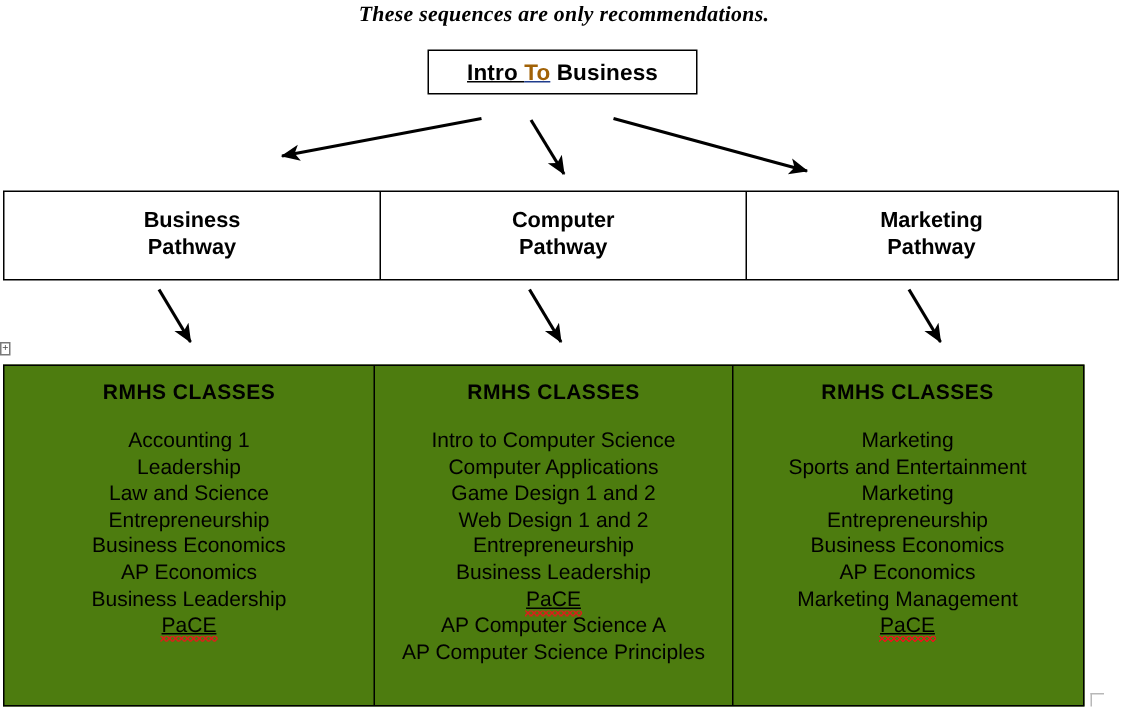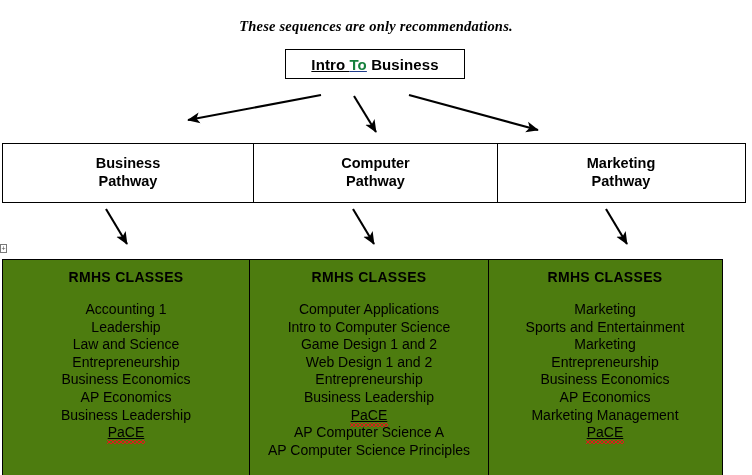--- a/index.html
+++ b/index.html
@@ -10,21 +10,21 @@
   body {
     width: 752px;
     height: 475px;
     position: relative;
     overflow: hidden;
     font-family: "Liberation Sans", sans-serif;
     color: #000000;
   }
   #canvas {
     position: absolute;
-    left: 0; top: 16px;
+    left: 0; top: 0;
     width: 752px;
     height: 448px;
   }
 
   
   .doc-note {
     position: absolute;
     left: 0;
     top: 2px;
     width: 752px;
@@ -51,21 +51,21 @@
     justify-content: center;
     background: #fff;
   }
   .root-label {
     font-size: 15px;
     font-weight: bold;
     white-space: nowrap;
     letter-spacing: 0.1px;
   }
   .u-black { text-decoration: underline; text-decoration-color: #000; }
-  .u-link  { color: #15803d; text-decoration: underline; text-decoration-color: #1f3c8c; }
+  .u-link  { color: #a16207; text-decoration: underline; text-decoration-color: #1f3c8c; }
 
   
   .pathway-table {
     position: absolute;
     left: 2px;
     top: 127px;
     width: 744px;
     height: 60px;
     border: 1.5px solid #000;
     box-sizing: border-box;
@@ -211,22 +211,22 @@
           <li><span>Entrepreneurship</span></li>
           <li><span>Business Economics</span></li>
           <li><span>AP Economics</span></li>
           <li><span>Business Leadership</span></li>
           <li><span class="pace">PaCE</span></li>
         </ul>
     </div>
     <div class="classes-cell cl-2">
       <div class="classes-title">RMHS CLASSES</div>
       <ul class="class-list">
+          <li><span>Intro to Computer Science</span></li>
           <li><span>Computer Applications</span></li>
-          <li><span>Intro to Computer Science</span></li>
           <li><span>Game Design 1 and 2</span></li>
           <li><span>Web Design 1 and 2</span></li>
           <li><span>Entrepreneurship</span></li>
           <li><span>Business Leadership</span></li>
           <li><span class="pace">PaCE</span></li>
           <li><span>AP Computer Science A</span></li>
           <li><span>AP Computer Science Principles</span></li>
         </ul>
     </div>
     <div class="classes-cell cl-3">

